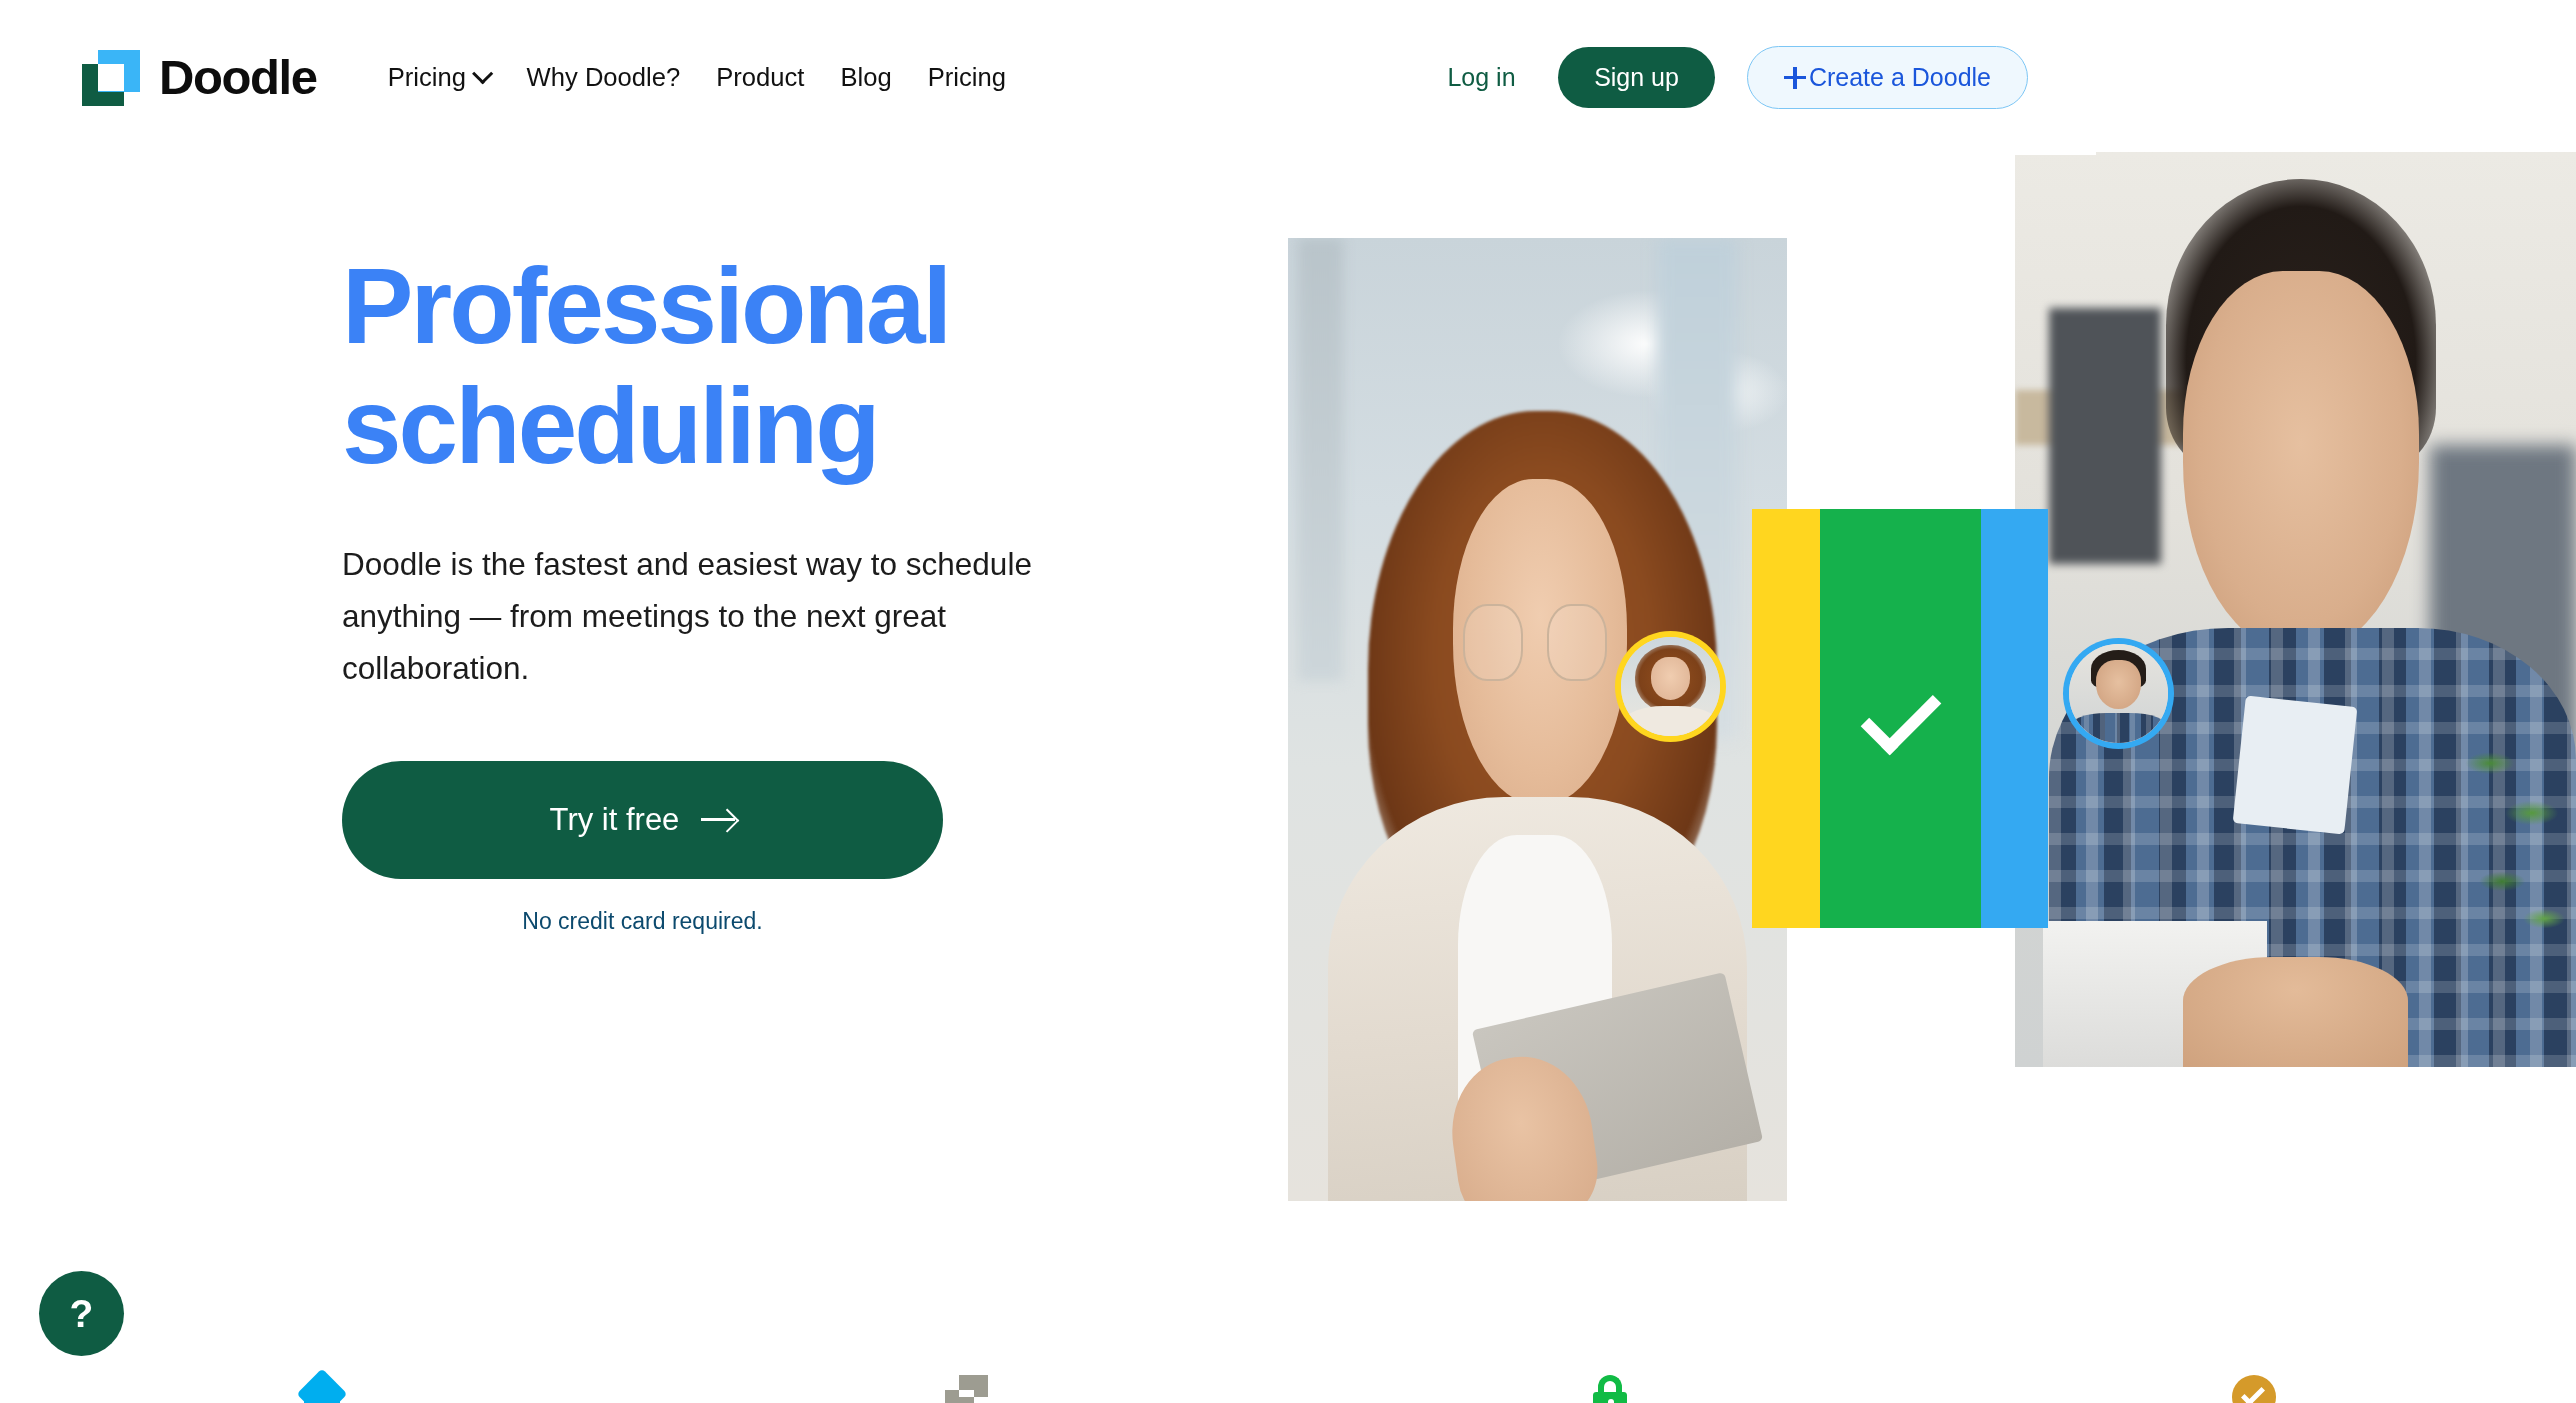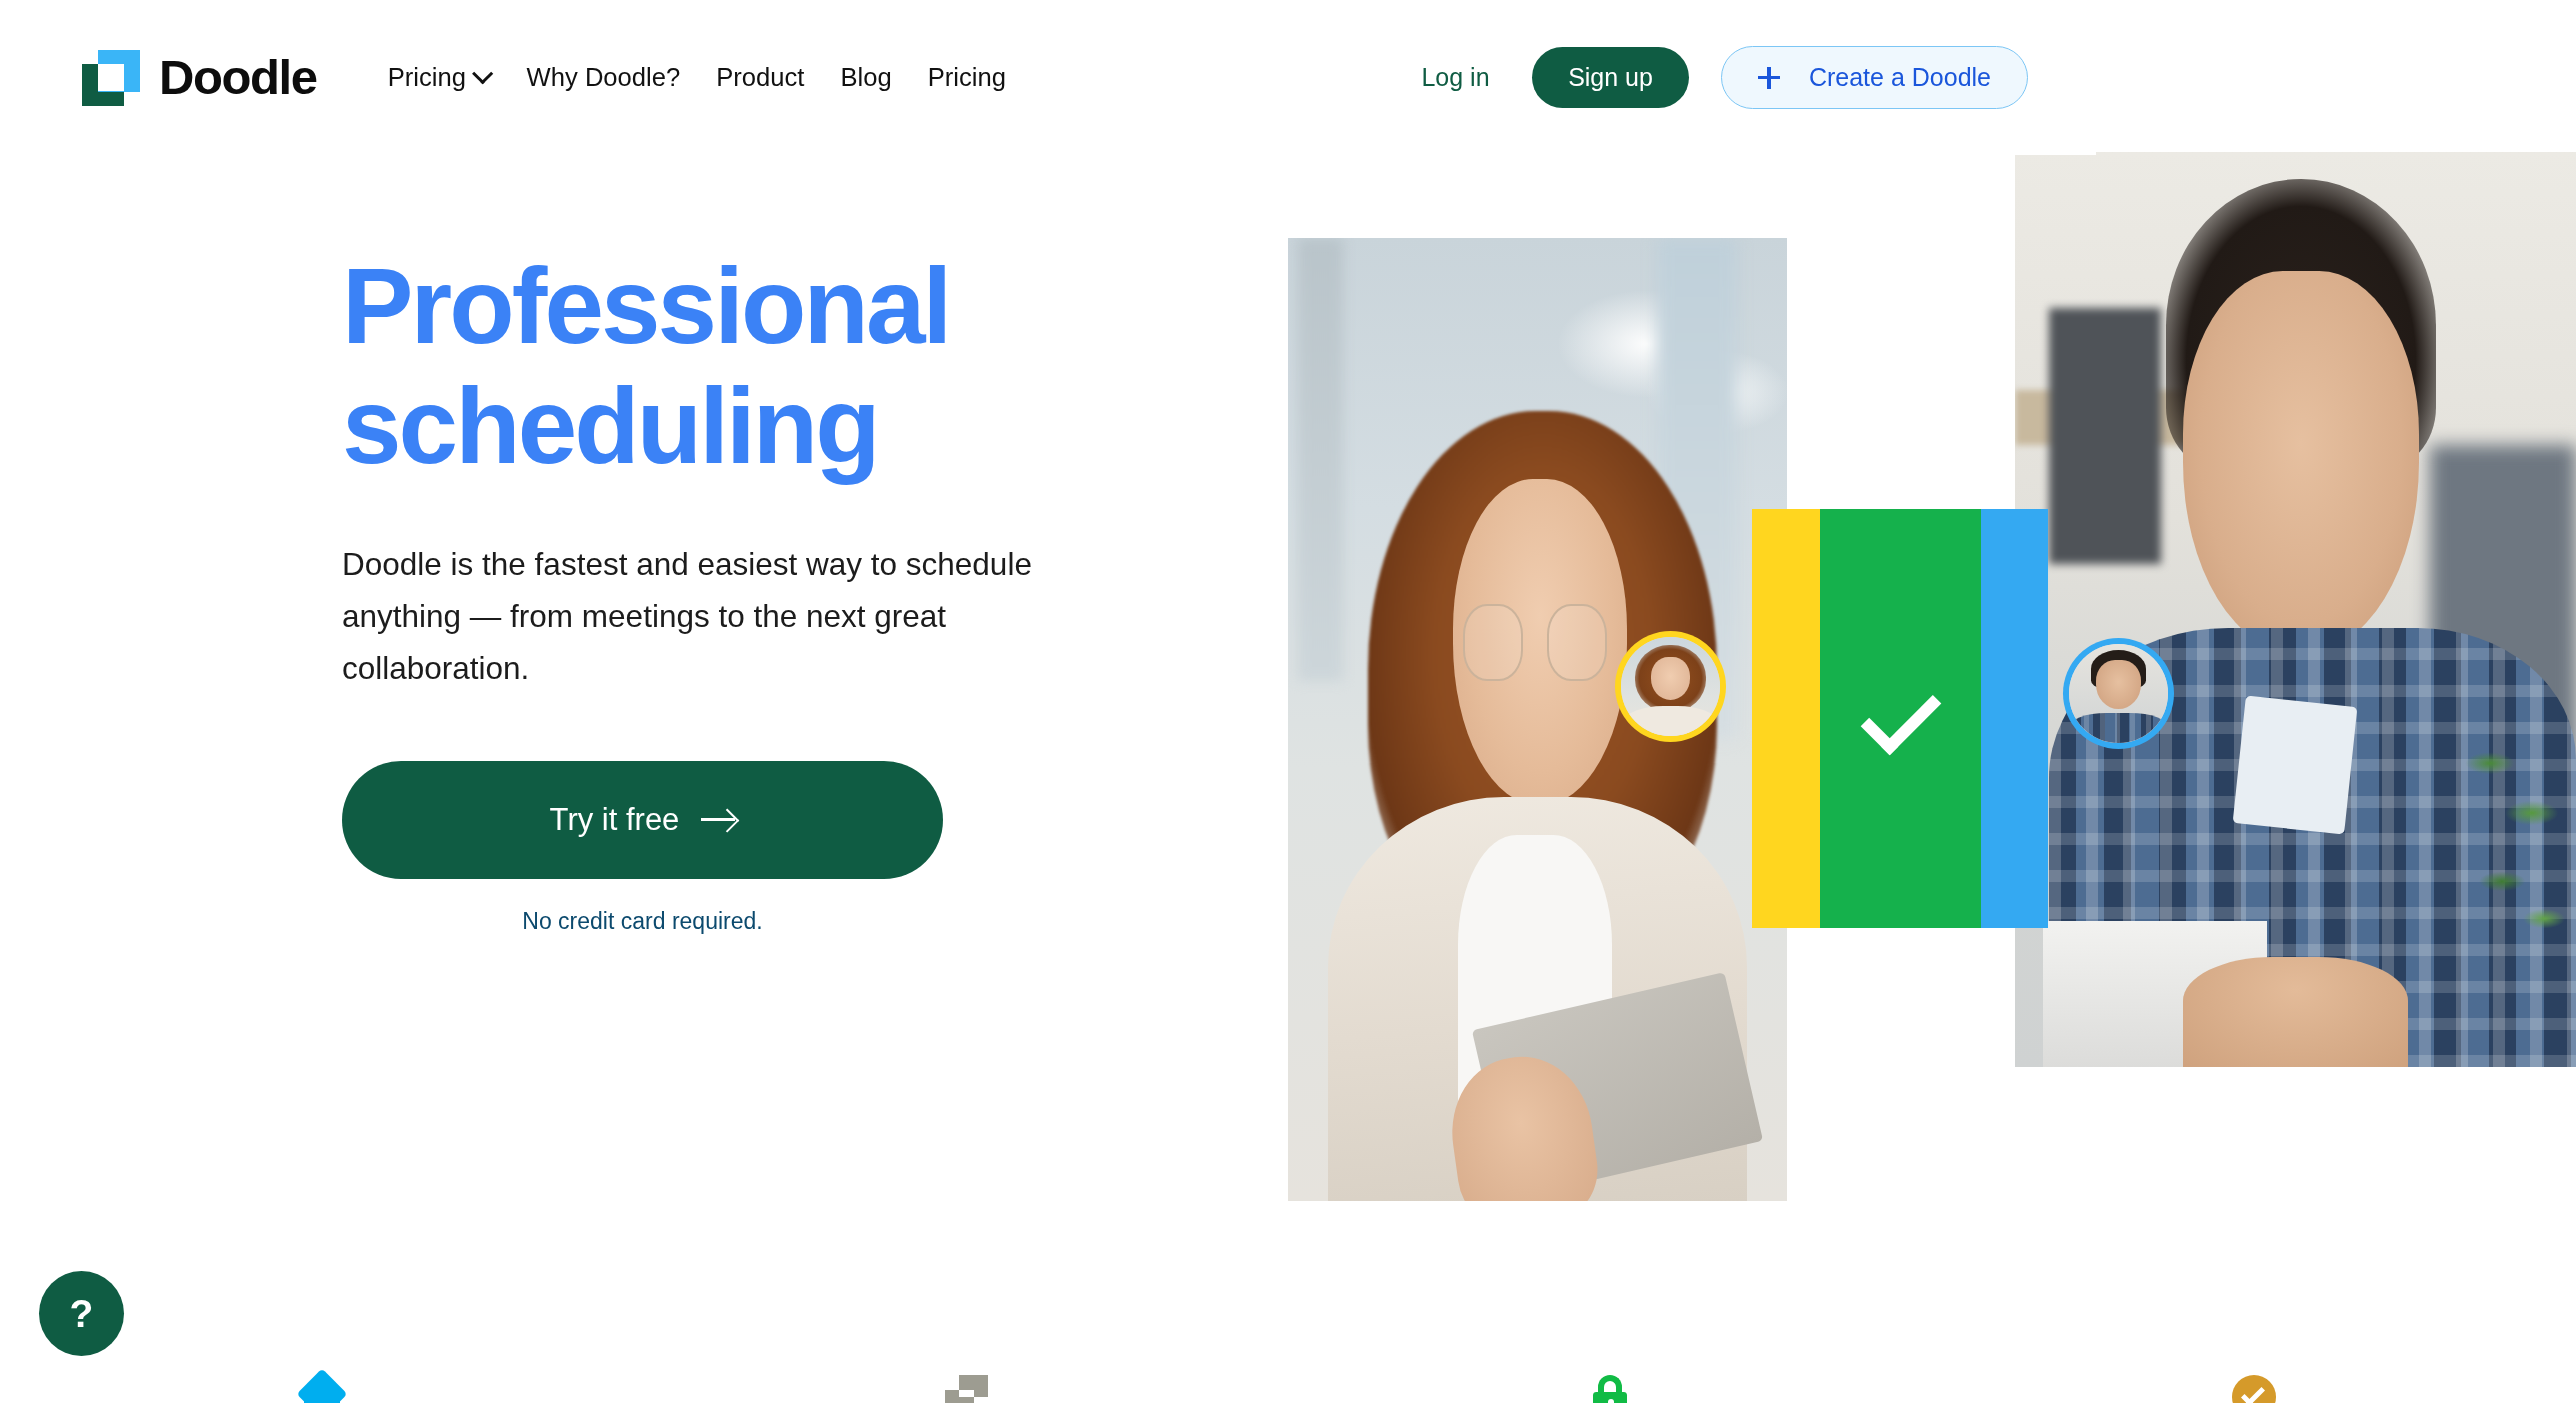--- a/index.html
+++ b/index.html
@@ -132,21 +132,21 @@
     background: #eff8fe;
     color: #1a56db;
     font-size: 25px;
     border: 1.7px solid #7cc6f5;
     border-radius: 51px;
     padding: 0 36px;
     height: 63px;
     margin-left: 32px;
     display: flex;
     align-items: center;
-    gap: 29px;
+    gap: 3px;
     cursor: pointer;
     font-family: inherit;
     white-space: nowrap;
   }
   .plus-icon {
     position: relative;
     width: 22px; height: 22px;
     flex: 0 0 auto;
   }
   .plus-icon::before, .plus-icon::after {

